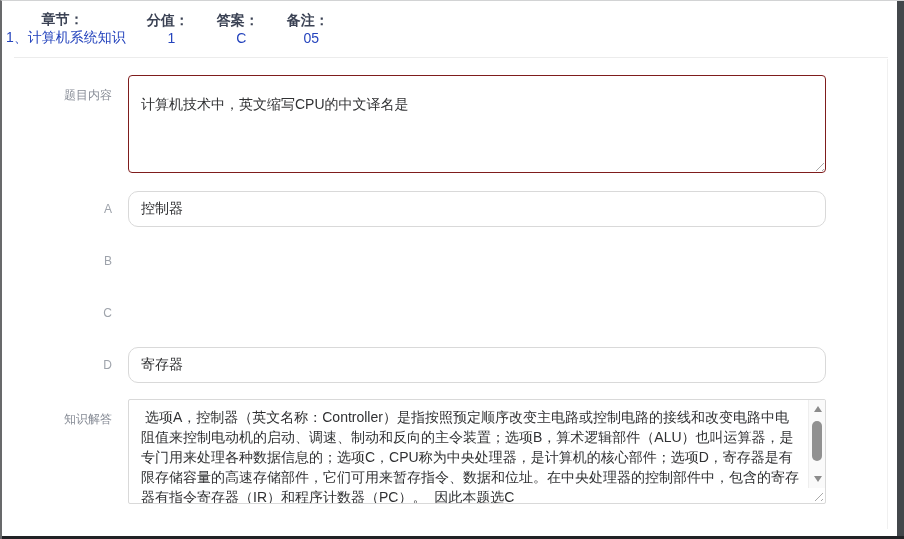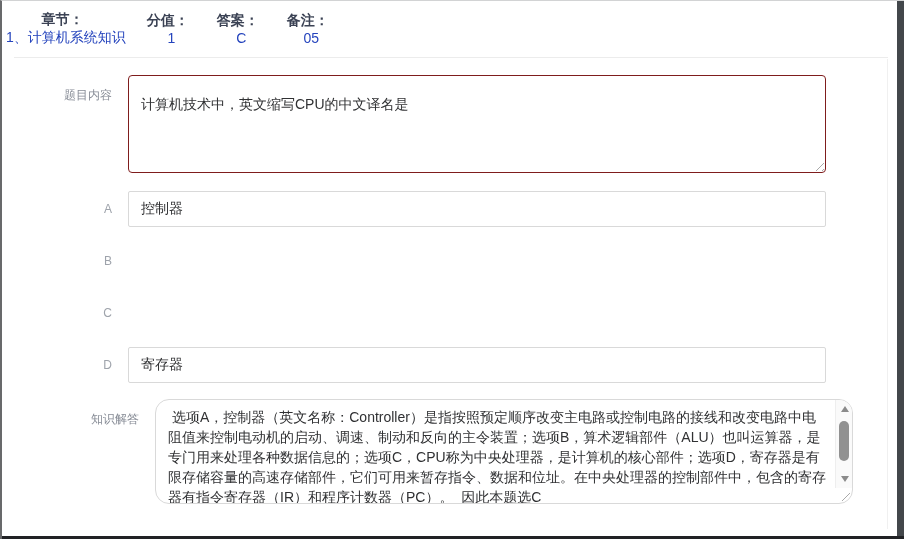--- a/index.html
+++ b/index.html
@@ -37,29 +37,29 @@
 
   .question-row { margin-bottom:18px; }
   textarea.question-area {
     display:block; width:698px; height:98px; resize:none; overflow:hidden;
     border:1px solid #7f1d1d; border-radius:4px; background:#fff;
     font:14px/20px "Liberation Sans","DejaVu Sans",sans-serif;
     color:#303133; padding:18px 12px; outline:none;
   }
   input.option-input {
     display:block; width:698px; height:36px;
-    border:1px solid #d9d9d9; border-radius:2px; background:#fff;
+    border:1px solid #d9d9d9; border-radius:10px; background:#fff;
     font:14px "Liberation Sans","DejaVu Sans",sans-serif;
     color:#303133; padding:0 12px; outline:none;
   }
-  .explain-row { margin-top:4px; margin-bottom:0;padding-left:27px; }
+  .explain-row { margin-top:4px; margin-bottom:0; }
 
   .exp-box {
     position:relative; width:698px; height:105px; background:#fff;
-    border:1px solid #d9d9d9; border-radius:14px; overflow:hidden;
+    border:1px solid #d9d9d9; border-radius:2px; overflow:hidden;
   }
   .exp-text {
     position:absolute; left:0; top:0; right:17px; bottom:0;
     padding:7px 6px 0 12px; overflow:hidden;
     font-size:14px; line-height:20px; color:#303133; white-space:pre-wrap;
   }
 
   
   .v-scrollbar {
     position:absolute; top:0; right:0; width:17px; height:88px;

